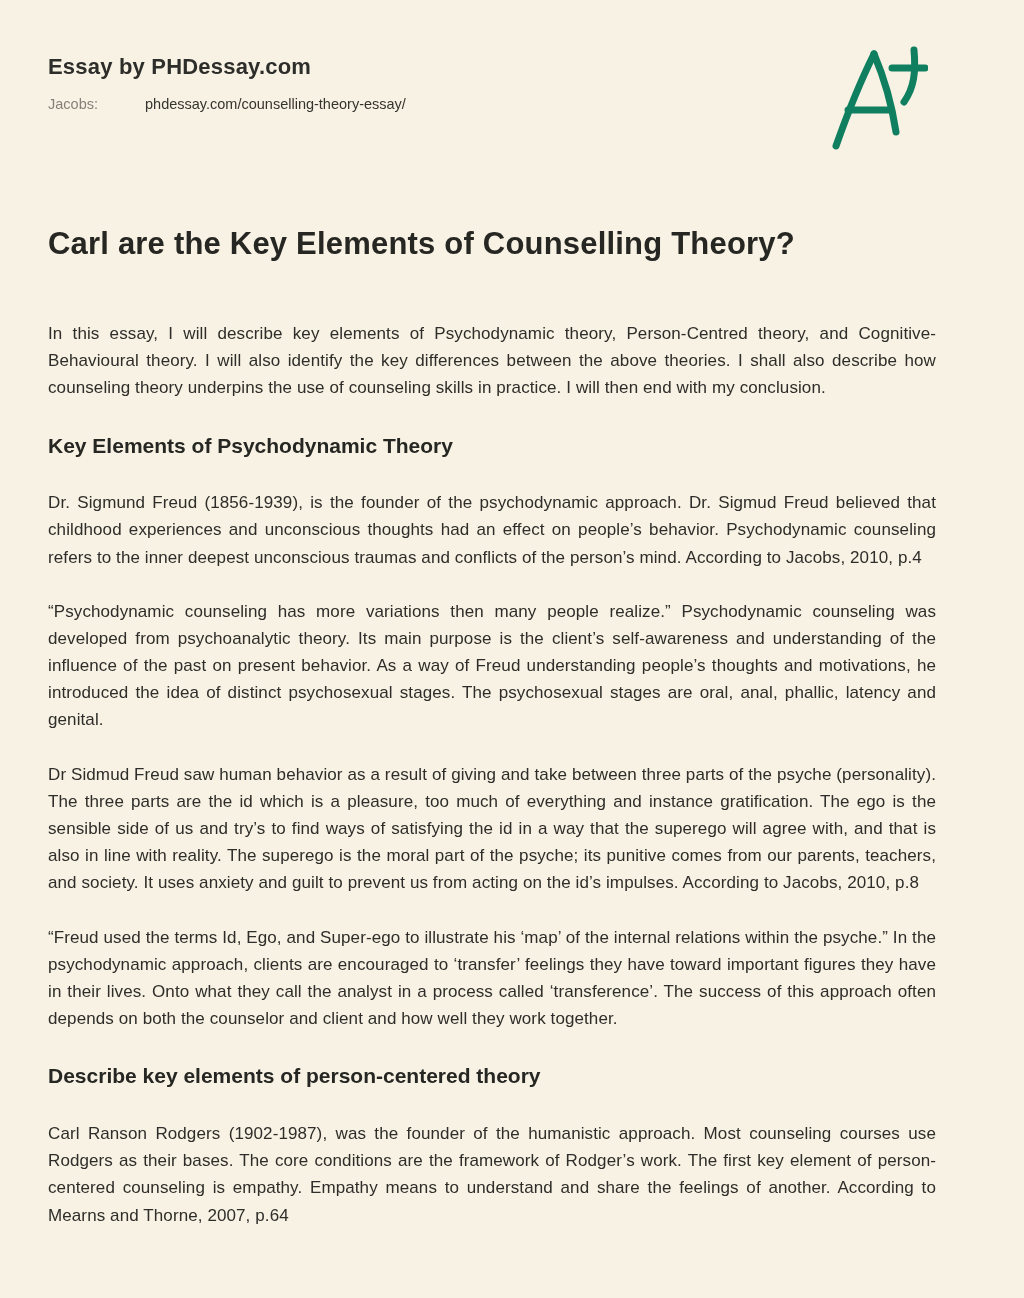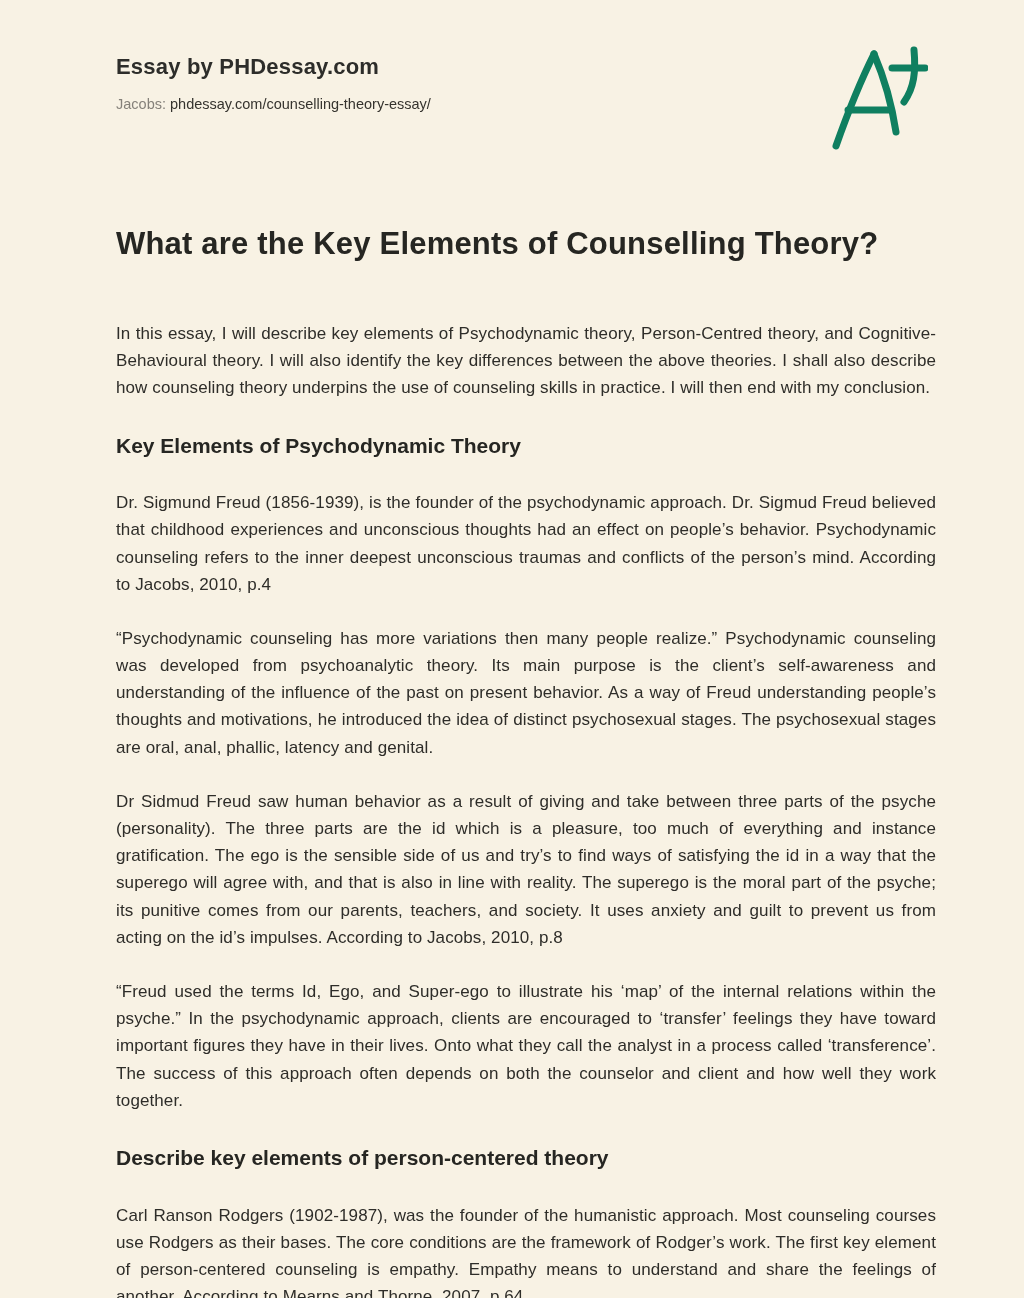--- a/index.html
+++ b/index.html
@@ -8,21 +8,21 @@
     width: 1024px;
     height: 1298px;
     background: #f8f2e4;
     font-family: "Liberation Sans", sans-serif;
     color: #2e2e2e;
     overflow: hidden;
   }
   .page {
     width: 1024px;
     height: 982px;
-    padding: 50px 88px 0 116px;
+    padding: 50px 88px 0 48px;
     position: relative;
   }
   .header {
     display: flex;
     justify-content: space-between;
     align-items: flex-start;
   }
   .header-left { padding-top: 4px; }
   .header-title {
     font-size: 22px;
@@ -32,20 +32,21 @@
   }
   .source-line {
     margin-top: 16px;
     font-size: 14.5px;
     color: #85817a;
   }
   .source-link {
     color: #35332e;
     text-decoration: none;
     cursor: pointer;
+    margin-left: 43px;
   }
   .logo {
     margin-right: 8px;
     margin-top: -6px;
     cursor: pointer;
   }
   .essay-title {
     margin-top: 66px;
     font-size: 31px;
     font-weight: 700;
@@ -87,21 +88,21 @@
       <svg width="100" height="112" viewBox="0 0 100 112" fill="none" stroke="#0f7f60" stroke-width="7" stroke-linecap="round" stroke-linejoin="round">
         <path d="M 8 102 C 20 68 34 34 46 10"></path>
         <path d="M 46 10 C 58 38 64 62 68 88"></path>
         <path d="M 20 66 L 62 66"></path>
         <path d="M 86 6 C 88 28 86 44 76 58"></path>
         <path d="M 64 24 L 97 24"></path>
       </svg>
     </div>
   </div>
 
-  <h1 class="essay-title">What are the Key Elements of Counselling Theory?</h1>
+  <h1 class="essay-title">Carl are the Key Elements of Counselling Theory?</h1>
 
   <div class="article">
     <p>In this essay, I will describe key elements of Psychodynamic theory, Person-Centred theory, and Cognitive-Behavioural theory. I will also identify the key differences between the above theories. I shall also describe how counseling theory underpins the use of counseling skills in practice. I will then end with my conclusion.</p>
     <h3>Key Elements of Psychodynamic Theory</h3>
     <p>Dr. Sigmund Freud (1856-1939), is the founder of the psychodynamic approach. Dr. Sigmud Freud believed that childhood experiences and unconscious thoughts had an effect on people’s behavior. Psychodynamic counseling refers to the inner deepest unconscious traumas and conflicts of the person’s mind. According to Jacobs, 2010, p.4</p>
     <p>“Psychodynamic counseling has more variations then many people realize.” Psychodynamic counseling was developed from psychoanalytic theory. Its main purpose is the client’s self-awareness and understanding of the influence of the past on present behavior. As a way of Freud understanding people’s thoughts and motivations, he introduced the idea of distinct psychosexual stages. The psychosexual stages are oral, anal, phallic, latency and genital.</p>
     <p>Dr Sidmud Freud saw human behavior as a result of giving and take between three parts of the psyche (personality). The three parts are the id which is a pleasure, too much of everything and instance gratification. The ego is the sensible side of us and try’s to find ways of satisfying the id in a way that the superego will agree with, and that is also in line with reality. The superego is the moral part of the psyche; its punitive comes from our parents, teachers, and society. It uses anxiety and guilt to prevent us from acting on the id’s impulses. According to Jacobs, 2010, p.8</p>
     <p>“Freud used the terms Id, Ego, and Super-ego to illustrate his ‘map’ of the internal relations within the psyche.” In the psychodynamic approach, clients are encouraged to ‘transfer’ feelings they have toward important figures they have in their lives. Onto what they call the analyst in a process called ‘transference’. The success of this approach often depends on both the counselor and client and how well they work together.</p>
     <h3>Describe key elements of person-centered theory</h3>
     <p>Carl Ranson Rodgers (1902-1987), was the founder of the humanistic approach. Most counseling courses use Rodgers as their bases. The core conditions are the framework of Rodger’s work. The first key element of person-centered counseling is empathy. Empathy means to understand and share the feelings of another. According to Mearns and Thorne, 2007, p.64</p>

